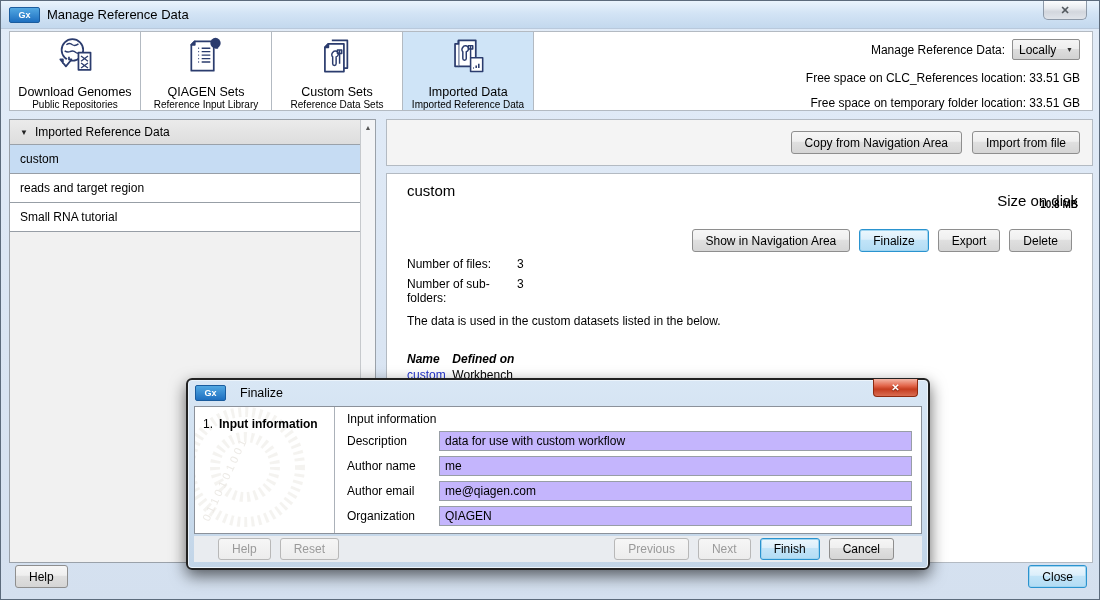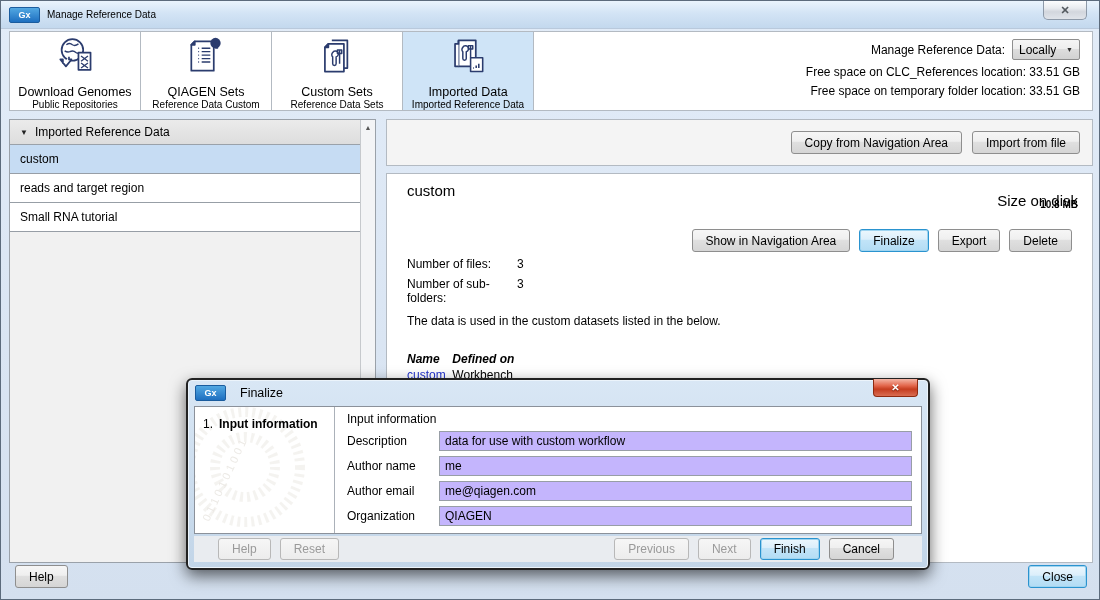--- a/index.html
+++ b/index.html
@@ -3,35 +3,35 @@
 <meta charset="utf-8">
 <style>
   * { box-sizing: border-box; margin: 0; padding: 0; }
   html,body { width:1100px; height:600px; }
   body { font-family:"Liberation Sans", sans-serif; font-size:12px; color:#000; position:relative; background:#8c8c8c; }
 
   
   .window { position:absolute; inset:0; background:linear-gradient(#e2ecf8,#d4e0ef); border:1px solid #5c6b7c; }
   .titlebar { position:relative; height:28px; background:linear-gradient(#eaf4fd,#d3e4f5 45%,#c3d8ee); border-bottom:1px solid #b9c9dc; display:flex; align-items:center; padding-left:8px; }
   .app-icon { width:31px; height:16px; border-radius:2px; background:linear-gradient(#52a8e2,#1e6fc0); color:#fff; font-size:9px; font-weight:bold; display:flex; align-items:center; justify-content:center; margin-right:7px; border:1px solid #1a5c9e; }
-  .titlebar-text { font-size:10px; }
+  .titlebar-text { font-size:13px; }
   .win-close { position:absolute; top:0; right:12px; width:44px; height:19px; background:linear-gradient(#fcfdfe,#e8ebef 40%,#d2d6dd 60%,#e0e4ea); border:1px solid #8d99a8; border-top:none; border-radius:0 0 5px 5px; display:flex; align-items:center; justify-content:center; color:#53595f; font-weight:bold; font-size:11px; cursor:pointer; }
 
   
   .ribbon { position:absolute; left:8px; top:30px; width:1084px; height:80px; background:#fff; border:1px solid #b3bac2; display:flex; }
   .tab { width:131px; border-right:1px solid #b3bac2; display:flex; flex-direction:column; align-items:center; padding-top:5px; cursor:pointer; }
   .tab.selected { background:#cfe4f7; }
   .tab svg { width:52px; height:44px; display:block; }
   .tab-label { font-size:12.5px; margin-top:10px; white-space:nowrap; }
   .tab-sublabel { font-size:10px; white-space:nowrap; }
   .ribbon-right { margin-left:auto; padding:7px 12px 0 0; text-align:right; }
   .manage-row { display:flex; align-items:center; justify-content:flex-end; gap:7px; }
   .dropdown { width:68px; height:21px; background:linear-gradient(#f5f5f5,#eee 45%,#dedede 46%,#d2d2d2); border:1px solid #8e8e8e; border-radius:2px; display:flex; align-items:center; justify-content:space-between; padding:0 6px; cursor:pointer; }
   .dropdown .arrow { font-size:7px; color:#333; }
-  .free-line { margin-top:5px; font-size:12px;padding-left:27px; }
+  .free-line { margin-top:11px; font-size:12px;padding-left:27px; }
 
   
   .sidebar { position:absolute; left:8px; top:118px; width:367px; height:444px; background:#f1f1f1; border:1px solid #9aa1a9; }
   .sidebar-header { height:25px; background:linear-gradient(#ebebeb,#dddddd); border-bottom:1px solid #9aa1a9; display:flex; align-items:center; gap:7px; padding-left:10px; cursor:pointer; }
   .sidebar-header .tri { font-size:8px; color:#222; }
   .side-item { height:29px; line-height:28px; padding-left:10px; border-bottom:1px solid #979ea6; background:#fff; margin-right:15px; cursor:pointer; }
   .side-item.selected { background:#c6dcf3; }
   .side-scroll { position:absolute; top:0; right:0; bottom:0; width:15px; background:#f3f4f6; border-left:1px solid #c6c9cd; }
   .scroll-btn { height:15px; display:flex; align-items:center; justify-content:center; font-size:7px; color:#555; cursor:pointer; }
   .scroll-btn.down { position:absolute; bottom:0; left:0; right:0; }
@@ -111,21 +111,21 @@
       <svg viewBox="0 0 52 44">
         <g fill="none" stroke="#2b3c6e" stroke-width="2" stroke-linejoin="round">
           <path d="M13 5 h22 v34 h-26 v-30 z" fill="#fff"></path>
           <path d="M13 5 v4 h-4 z" fill="#2b3c6e"></path>
           <path d="M17 13 h1 m3 0 h10 M17 17 h1 m3 0 h10 M17 21 h1 m3 0 h10 M17 25 h1 m3 0 h10 M17 29 h1 m3 0 h10" stroke-width="1.6"></path>
           <circle cx="37" cy="7" r="6" fill="#2b3c6e" stroke="none"></circle>
           <text x="37" y="10" font-size="8" fill="#fff" text-anchor="middle" font-family="Liberation Sans, sans-serif" font-weight="bold">Q</text>
         </g>
       </svg>
       <div class="tab-label">QIAGEN Sets</div>
-      <div class="tab-sublabel">Reference Data Custom</div>
+      <div class="tab-sublabel">Reference Input Library</div>
     </div>
 
     <div class="tab">
       <svg viewBox="0 0 52 44">
         <g fill="none" stroke="#2b3c6e" stroke-width="2" stroke-linejoin="round">
           <path d="M20 4 h18 v32 h-4" fill="#fff"></path>
           <path d="M16 8 h18 v32 h-22 v-28 z" fill="#fff"></path>
           <path d="M16 8 v4 h-4 z" fill="#2b3c6e"></path>
           <path d="M21 18 a3.5 3.5 0 1 1 4 5 v8 a2 2 0 0 1 -4 0 v-8 a3.5 3.5 0 0 1 0 -5 z" stroke-width="1.7"></path>
           <path d="M29 15 v5 m0 0 v11 m-2.5 -16 h5 v4 h-5 z" stroke-width="1.7"></path>

